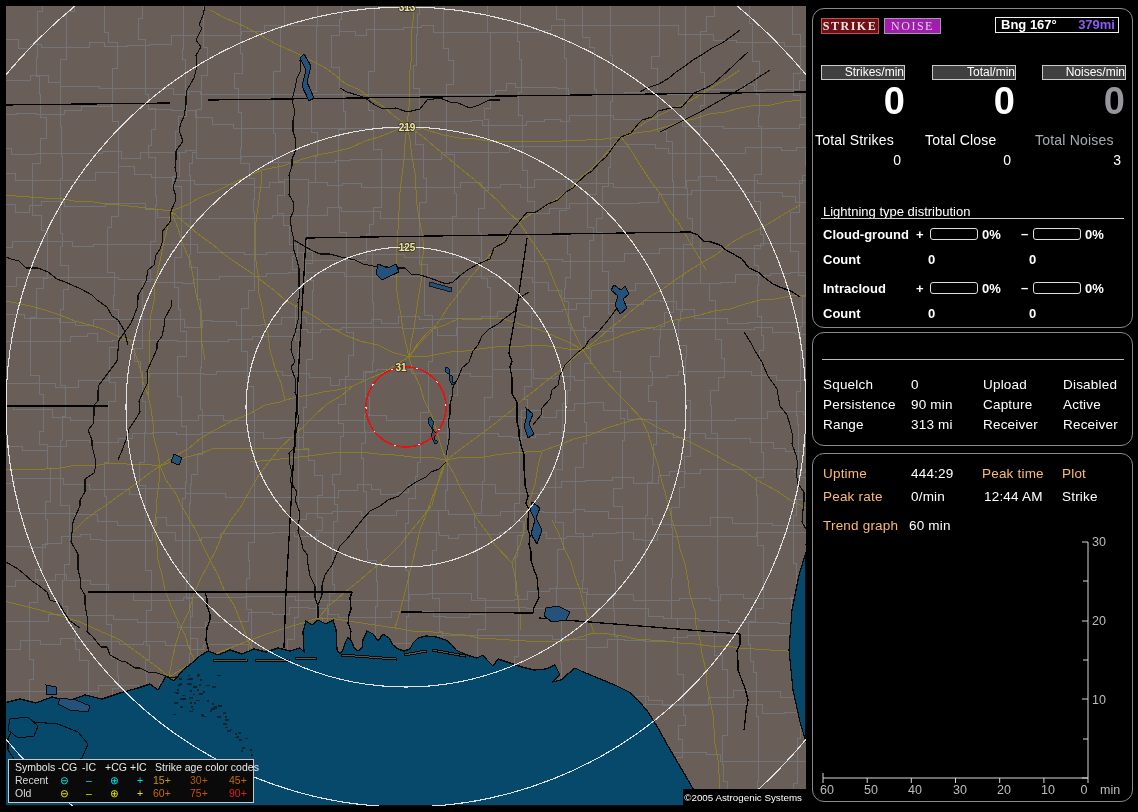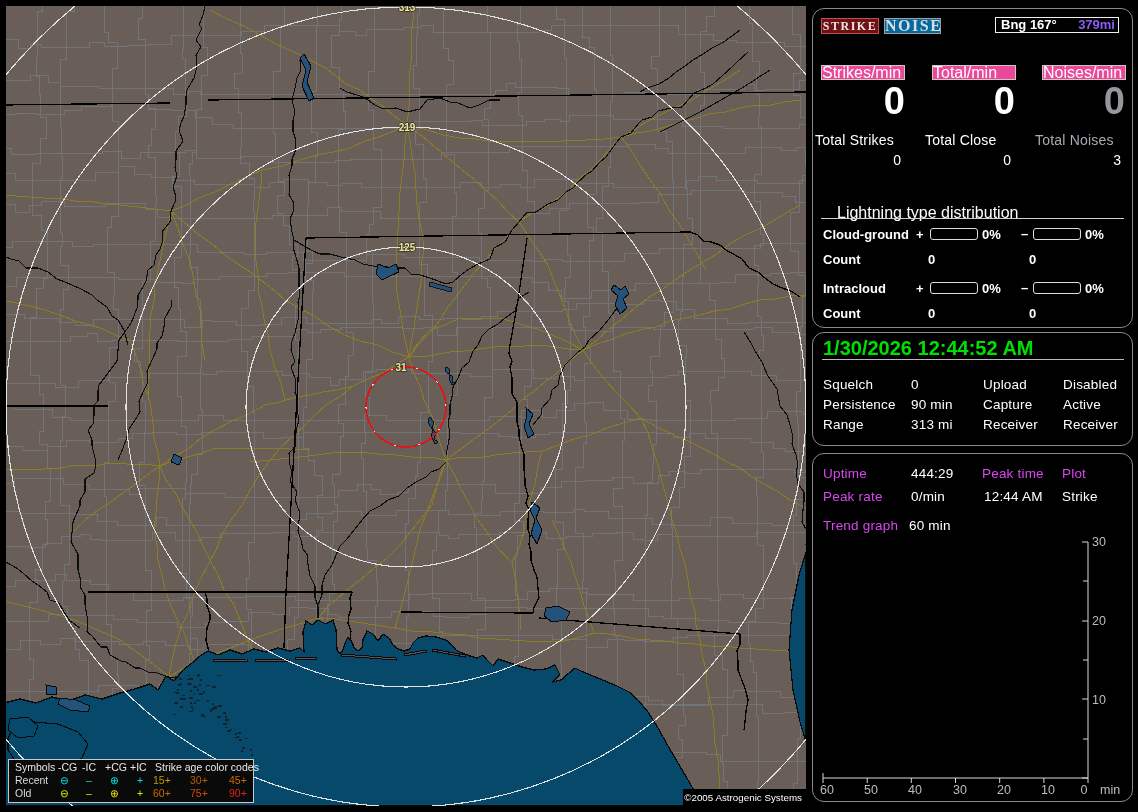--- a/index.html
+++ b/index.html
@@ -8,28 +8,28 @@
 #legend{left:8px;top:759px;width:244px;height:42px;background:#0a0a0a;border:1px solid #c9c9c9;color:#e8e8e8;font-size:10.5px}
 #legend .r{position:absolute;left:0;width:100%;height:13px;line-height:13px}
 #legend span{position:absolute;white-space:nowrap}
 
 #copy{left:683px;top:789px;width:123px;height:17px;background:#000;color:#fff;font-size:9.8px;line-height:17px;text-align:right;padding-right:4px;box-sizing:border-box;white-space:nowrap}
 
 .pbox{left:812px;width:319px;background:#000;border:1px solid #8a8a8a;border-radius:12px}
 #b1{top:8px;height:318px}
 #b2{top:332px;height:112px}
 #b3{top:453px;height:347px}
-.btnhdr{position:absolute;background:#ec4899;border:1px solid #c9c9c9;color:#fff;font-size:16px;text-align:left;height:13px;line-height:13px;width:82px}
+.btnhdr{position:absolute;background:#404040;border:1px solid #c9c9c9;color:#fff;font-size:12px;text-align:right;height:13px;line-height:13px;width:82px}
 .bigz{position:absolute;font-size:38px;font-weight:bold;line-height:38px;text-align:right;width:90px}
 .tlab{position:absolute;font-size:14px;width:90px;letter-spacing:0.2px;white-space:nowrap}
 .cnt{position:absolute;font-size:14px;text-align:right;width:90px}
 .w{color:#fff}.gy{color:#a6a6ab}.gn{color:#00dd00}
 .bar{position:absolute;width:46px;height:10px;border:1px solid #dedede;border-radius:3px;background:#000}
 .row{position:absolute;font-size:13.5px;color:#fff;letter-spacing:0.2px;white-space:nowrap}
-.glab{color:#d946ef}
+.glab{color:#fdba74}
 </style></head><body>
 <div id="map" class="abs"><svg width="800" height="800" viewBox="0 0 800 800" shape-rendering="crispEdges">
       <rect x="0" y="0" width="800" height="800" fill="#6a5e58"></rect>
       <g stroke="#78828a" stroke-width="1" fill="none" opacity="0.62">
         <path d="M36,-4 L36,5 L31,5 L31,27 L31,51 L30,51 L30,61 L30,61 L30,70 L33,70 L33,88 L34,88 L34,111 L40,111 L40,132 L34,132 L34,157 L26,157 L26,168 L26,187 L26,209 L35,209 L35,224 L41,224 L41,243 L41,262 L41,272 L37,272 L37,282 L30,282 L30,296 L30,311 L24,311 L24,325 L24,345 L24,357 L24,369 L33,369 L33,388 L37,388 L37,412 L37,425 L33,425 L33,438 L41,438 L41,462 L44,462 L44,478 L44,495 L39,495 L39,513 L41,513 L41,538 L36,538 L36,563 L29,563 L29,573 L31,573 L31,596 L23,596 L23,611 L23,629 L23,653 L27,653 L27,673 L23,673 L23,693 L22,693 L22,710 L22,734 L22,734 L22,746 L22,770 L25,770 L25,789 L29,789 L29,807"></path>
         <path d="M68,-4 L68,5 L60,5 L60,30 L60,53 L54,53 L54,77 L54,87 L54,87 L54,109 L54,120 L55,120 L55,134 L55,150 L56,150 L56,172 L54,172 L54,197 L54,214 L54,214 L54,227 L56,227 L56,240 L54,240 L54,259 L62,259 L62,283 L57,283 L57,303 L54,303 L54,328 L54,328 L54,351 L54,363 L54,363 L54,379 L59,379 L59,399 L59,410 L56,410 L56,434 L54,434 L54,450 L54,450 L54,464 L54,480 L54,499 L63,499 L63,522 L63,547 L63,558 L58,558 L58,574 L56,574 L56,600 L61,600 L61,617 L69,617 L69,643 L73,643 L73,654 L82,654 L82,673 L82,673 L82,683 L82,683 L82,707 L82,707 L82,717 L82,717 L82,737 L76,737 L76,762 L77,762 L77,781 L79,781 L79,799 L79,811"></path>
         <path d="M98,-4 L98,12 L98,26 L102,26 L102,36 L111,36 L111,62 L106,62 L106,76 L106,99 L106,115 L112,115 L112,136 L112,162 L112,171 L112,185 L112,210 L105,210 L105,221 L101,221 L101,240 L101,252 L101,266 L108,266 L108,289 L107,289 L107,303 L112,303 L112,323 L112,323 L112,341 L103,341 L103,351 L103,376 L109,376 L109,395 L102,395 L102,409 L102,431 L102,456 L98,456 L98,466 L98,490 L100,490 L100,502 L100,526 L100,549 L100,558 L100,573 L100,595 L100,618 L105,618 L105,629 L105,652 L111,652 L111,669 L112,669 L112,682 L106,682 L106,697 L106,722 L109,722 L109,738 L109,756 L109,767 L109,779 L109,793 L108,793 L108,814 L110,814"></path>
         <path d="M136,-4 L136,12 L132,12 L132,33 L139,33 L139,51 L139,72 L139,88 L142,88 L142,102 L149,102 L149,123 L145,123 L145,139 L142,139 L142,151 L149,151 L149,171 L149,190 L150,190 L150,199 L149,199 L149,218 L149,235 L144,235 L144,252 L144,275 L136,275 L136,293 L136,307 L136,329 L136,342 L128,342 L128,355 L134,355 L134,365 L136,365 L136,378 L136,395 L139,395 L139,404 L139,426 L138,426 L138,438 L138,456 L133,456 L133,479 L139,479 L139,500 L139,519 L139,543 L139,564 L145,564 L145,583 L145,604 L140,604 L140,617 L140,639 L143,639 L143,653 L139,653 L139,667 L140,667 L140,678 L143,678 L143,699 L141,699 L141,717 L136,717 L136,733 L136,752 L136,776 L136,791 L133,791 L133,813"></path>
         <path d="M177,-4 L177,12 L177,30 L177,43 L176,43 L176,53 L179,53 L179,69 L179,69 L179,80 L179,89 L180,89 L180,99 L180,110 L172,110 L172,125 L169,125 L169,147 L173,147 L173,170 L166,170 L166,180 L175,180 L175,195 L175,217 L175,239 L175,251 L168,251 L168,262 L168,281 L172,281 L172,303 L174,303 L174,325 L180,325 L180,350 L171,350 L171,364 L171,390 L175,390 L175,400 L175,420 L180,420 L180,443 L180,454 L180,476 L179,476 L179,492 L176,492 L176,515 L176,526 L176,546 L176,567 L180,567 L180,592 L186,592 L186,610 L184,610 L184,632 L191,632 L191,655 L191,655 L191,668 L191,668 L191,684 L191,684 L191,696 L191,696 L191,710 L191,731 L182,731 L182,756 L186,756 L186,774 L186,794 L186,812"></path>
         <path d="M197,-4 L197,9 L197,23 L197,23 L197,41 L201,41 L201,56 L201,69 L195,69 L195,82 L195,82 L195,103 L190,103 L190,121 L190,146 L186,146 L186,157 L183,157 L183,169 L184,169 L184,183 L184,201 L184,212 L184,230 L184,248 L183,248 L183,261 L191,261 L191,278 L191,293 L194,293 L194,303 L195,303 L195,318 L195,329 L195,348 L195,361 L194,361 L194,377 L194,403 L196,403 L196,422 L196,448 L191,448 L191,468 L185,468 L185,478 L184,478 L184,497 L183,497 L183,518 L183,535 L183,560 L183,579 L183,604 L184,604 L184,624 L184,647 L183,647 L183,661 L183,680 L183,680 L183,701 L183,726 L183,726 L183,736 L183,736 L183,751 L183,751 L183,776 L183,795 L183,821"></path>
@@ -276,35 +276,35 @@
       <span style="left:101px;color:#e0e000">⊕</span>
       <span style="left:128px;color:#e0e000">+</span>
   <span style="left:144px;color:#cc6a00">60+</span>
       <span style="left:181px;color:#d44a00">75+</span>
       <span style="left:220px;color:#e02020">90+</span>
  </div>
 </div>
 <div id="copy" class="abs">©2005 Astrogenic Systems</div>
 <div id="b1" class="abs pbox">
  <div class="abs" style="left:8px;top:9px;width:56px;height:14px;background:#6e1114;border:1px solid #c05050;color:#efe4e4;font-family:'Liberation Serif',serif;font-weight:bold;font-size:12px;letter-spacing:1.5px;text-align:center;line-height:14px">STRIKE</div>
- <div class="abs" style="left:71px;top:9px;width:55px;height:14px;background:#0369a1;border:1px solid #9d9d9d;color:#dcdcdc;font-family:'Liberation Serif',serif;font-weight:bold;font-size:16px;letter-spacing:1.5px;text-align:center;line-height:14px">NOISE</div>
+ <div class="abs" style="left:71px;top:9px;width:55px;height:14px;background:#a21caf;border:1px solid #9d9d9d;color:#dcdcdc;font-family:'Liberation Serif',serif;font-weight:normal;font-size:12px;letter-spacing:1.5px;text-align:center;line-height:14px">NOISE</div>
  <div class="abs" style="left:182px;top:8px;width:122px;height:14px;background:#000;border:1px solid #efefef;font-size:13px;font-weight:bold;line-height:14px"><span style="color:#fff;padding-left:5px">Bng 167°</span><span style="color:#8b5cf6;float:right;padding-right:3px">379mi</span></div>
  <div class="btnhdr" style="left:8px;top:56px">Strikes/min</div>
  <div class="btnhdr" style="left:119px;top:56px">Total/min</div>
  <div class="btnhdr" style="left:229px;top:56px">Noises/min</div>
  <div class="bigz w" style="left:2px;top:73px">0</div>
  <div class="bigz w" style="left:112px;top:73px">0</div>
  <div class="bigz" style="left:222px;top:73px;color:#96969c">0</div>
  <div class="tlab w" style="left:2px;top:123px">Total Strikes</div>
  <div class="tlab w" style="left:112px;top:123px">Total Close</div>
  <div class="tlab" style="left:222px;top:123px;color:#a6acb2">Total Noises</div>
  <div class="cnt w" style="left:-2px;top:143px">0</div>
  <div class="cnt w" style="left:108px;top:143px">0</div>
  <div class="cnt w" style="left:218px;top:143px">3</div>
- <div class="abs w" style="left:24px;top:195px;font-size:16px">Lightning type distribution</div>
+ <div class="abs w" style="left:10px;top:195px;font-size:13px">Lightning type distribution</div>
  <div class="abs" style="left:8px;top:209px;width:303px;height:1px;background:#d0d0d0"></div>
  <div class="abs w" style="left:10px;top:218px;font-size:13px;font-weight:bold">Cloud-ground</div>
  <div class="abs w" style="left:103px;top:218px;font-size:13px;font-weight:bold">+</div>
  <div class="bar" style="left:117px;top:219px"></div>
  <div class="abs w" style="left:169px;top:218px;font-size:13px;font-weight:bold">0%</div>
  <div class="abs w" style="left:208px;top:217px;font-size:13px;font-weight:bold">–</div>
  <div class="bar" style="left:220px;top:219px"></div>
  <div class="abs w" style="left:272px;top:218px;font-size:13px;font-weight:bold">0%</div>
  <div class="abs w" style="left:10px;top:243px;font-size:13px;font-weight:bold">Count</div>
  <div class="abs w" style="left:115px;top:243px;font-size:13px;font-weight:bold">0</div>
@@ -314,21 +314,20 @@
  <div class="bar" style="left:117px;top:273px"></div>
  <div class="abs w" style="left:169px;top:272px;font-size:13px;font-weight:bold">0%</div>
  <div class="abs w" style="left:208px;top:271px;font-size:13px;font-weight:bold">–</div>
  <div class="bar" style="left:220px;top:273px"></div>
  <div class="abs w" style="left:272px;top:272px;font-size:13px;font-weight:bold">0%</div>
  <div class="abs w" style="left:10px;top:297px;font-size:13px;font-weight:bold">Count</div>
  <div class="abs w" style="left:115px;top:297px;font-size:13px;font-weight:bold">0</div>
  <div class="abs w" style="left:216px;top:297px;font-size:13px;font-weight:bold">0</div>
 </div>
 <div id="b2" class="abs pbox">
- <div class="abs" style="left:10px;top:4px;font-size:20px;font-weight:bold;color:#00e000">1/30/2026 12:44:52 AM</div>
  <div class="abs" style="left:9px;top:26px;width:302px;height:1px;background:#bbb"></div>
  <div class="row" style="left:10px;top:44px">Squelch</div>
     <div class="row" style="left:98px;top:44px">0</div>
  <div class="row" style="left:170px;top:44px">Upload</div>
     <div class="row gy" style="left:250px;top:44px">Disabled</div>
  <div class="row" style="left:10px;top:64px">Persistence</div>
     <div class="row" style="left:98px;top:64px">90 min</div>
  <div class="row" style="left:170px;top:64px">Capture</div>
     <div class="row gn" style="left:250px;top:64px">Active</div>
  <div class="row" style="left:10px;top:84px">Range</div>

